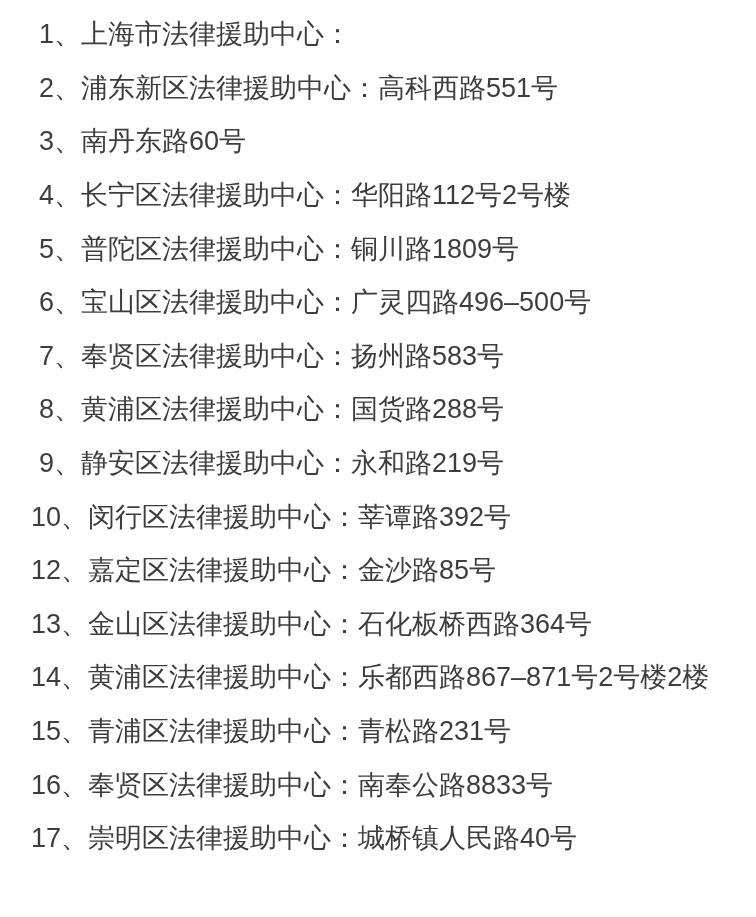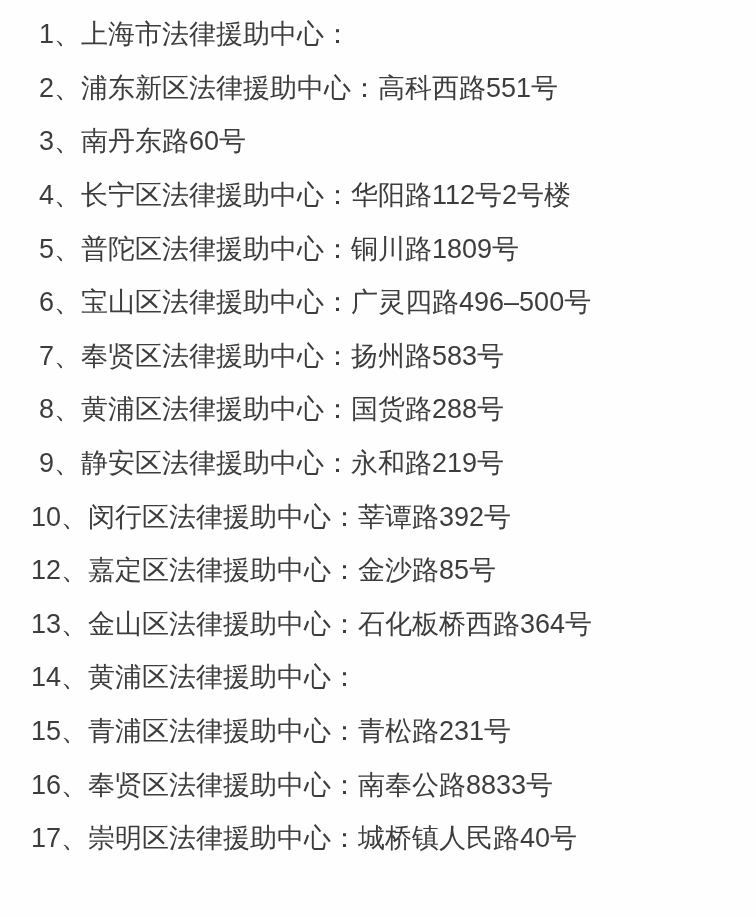--- a/index.html
+++ b/index.html
@@ -109,20 +109,21 @@
 
   <div class="row">
       <span class="num">13、</span>
       <span class="name">金山区法律援助中心：</span>
       <span class="addr">石化板桥西路364号</span>
     </div>
 
   <div class="row">
       <span class="num">14、</span>
       <span class="name">黄浦区法律援助中心：</span>
+      <span class="addr">乐都西路867–871号2号楼2楼</span>
     </div>
 
   <div class="row">
       <span class="num">15、</span>
       <span class="name">青浦区法律援助中心：</span>
       <span class="addr">青松路231号</span>
     </div>
 
   <div class="row">
       <span class="num">16、</span>

